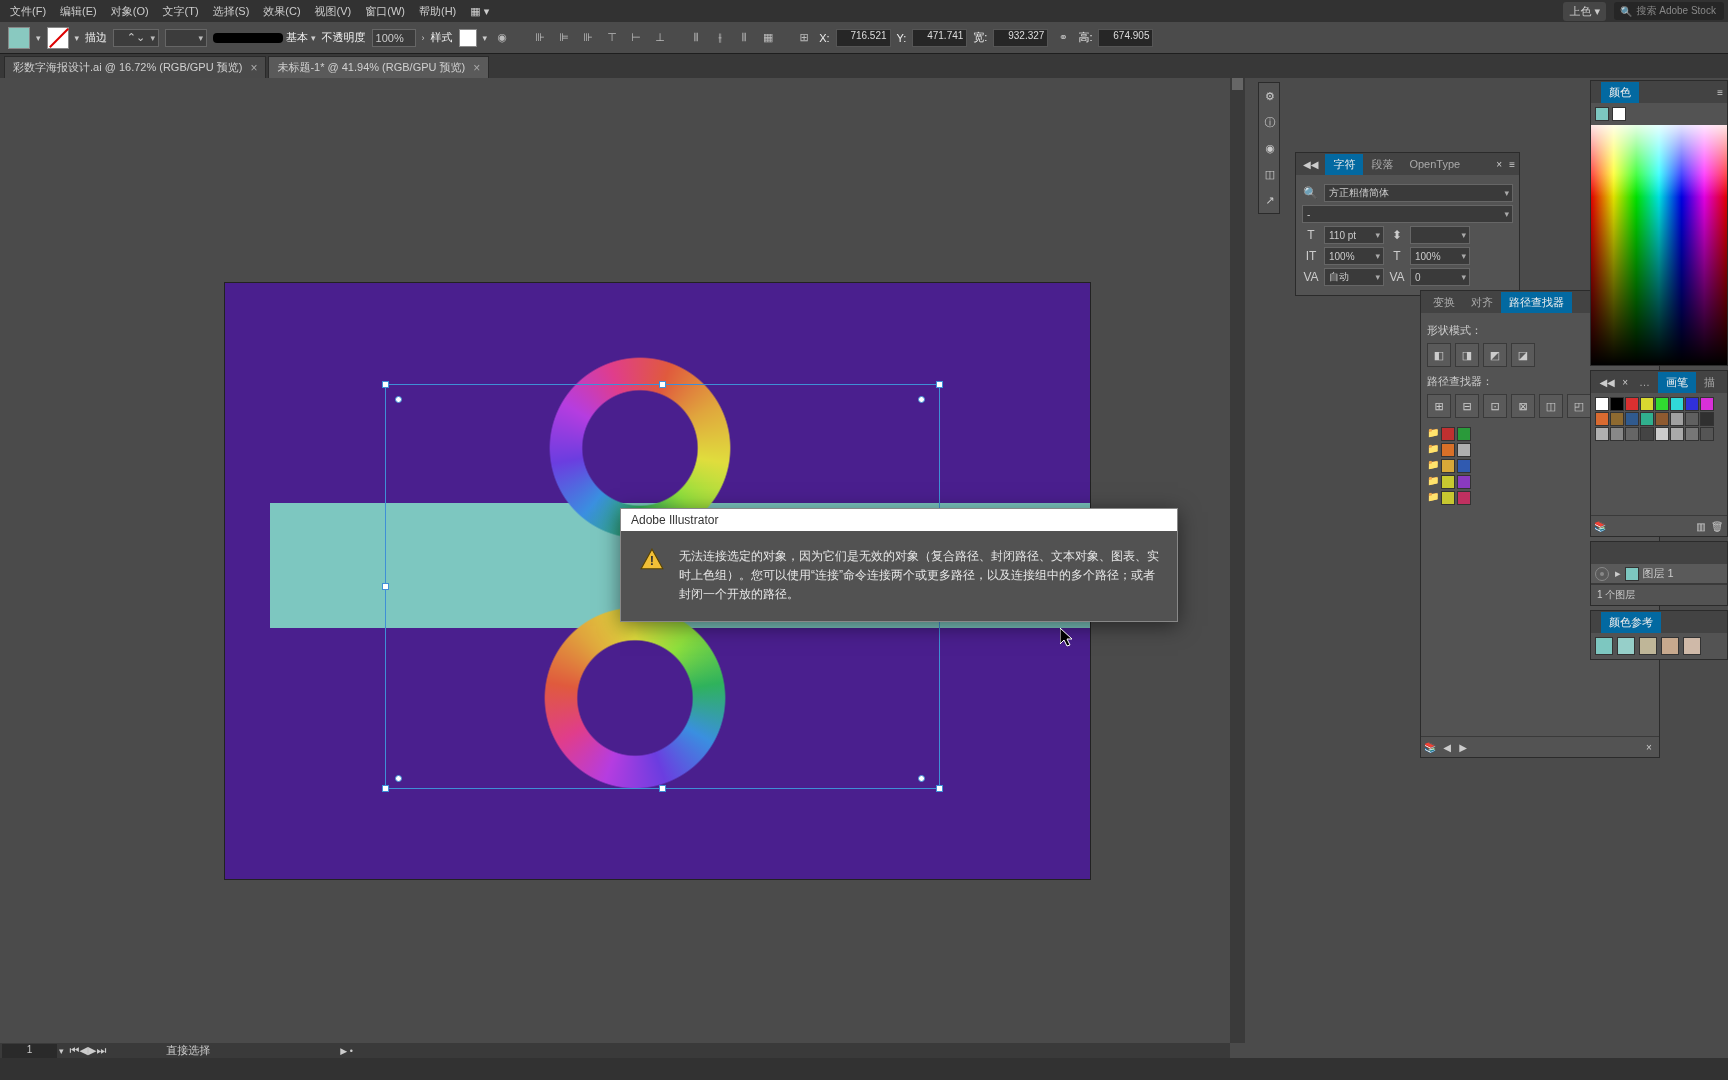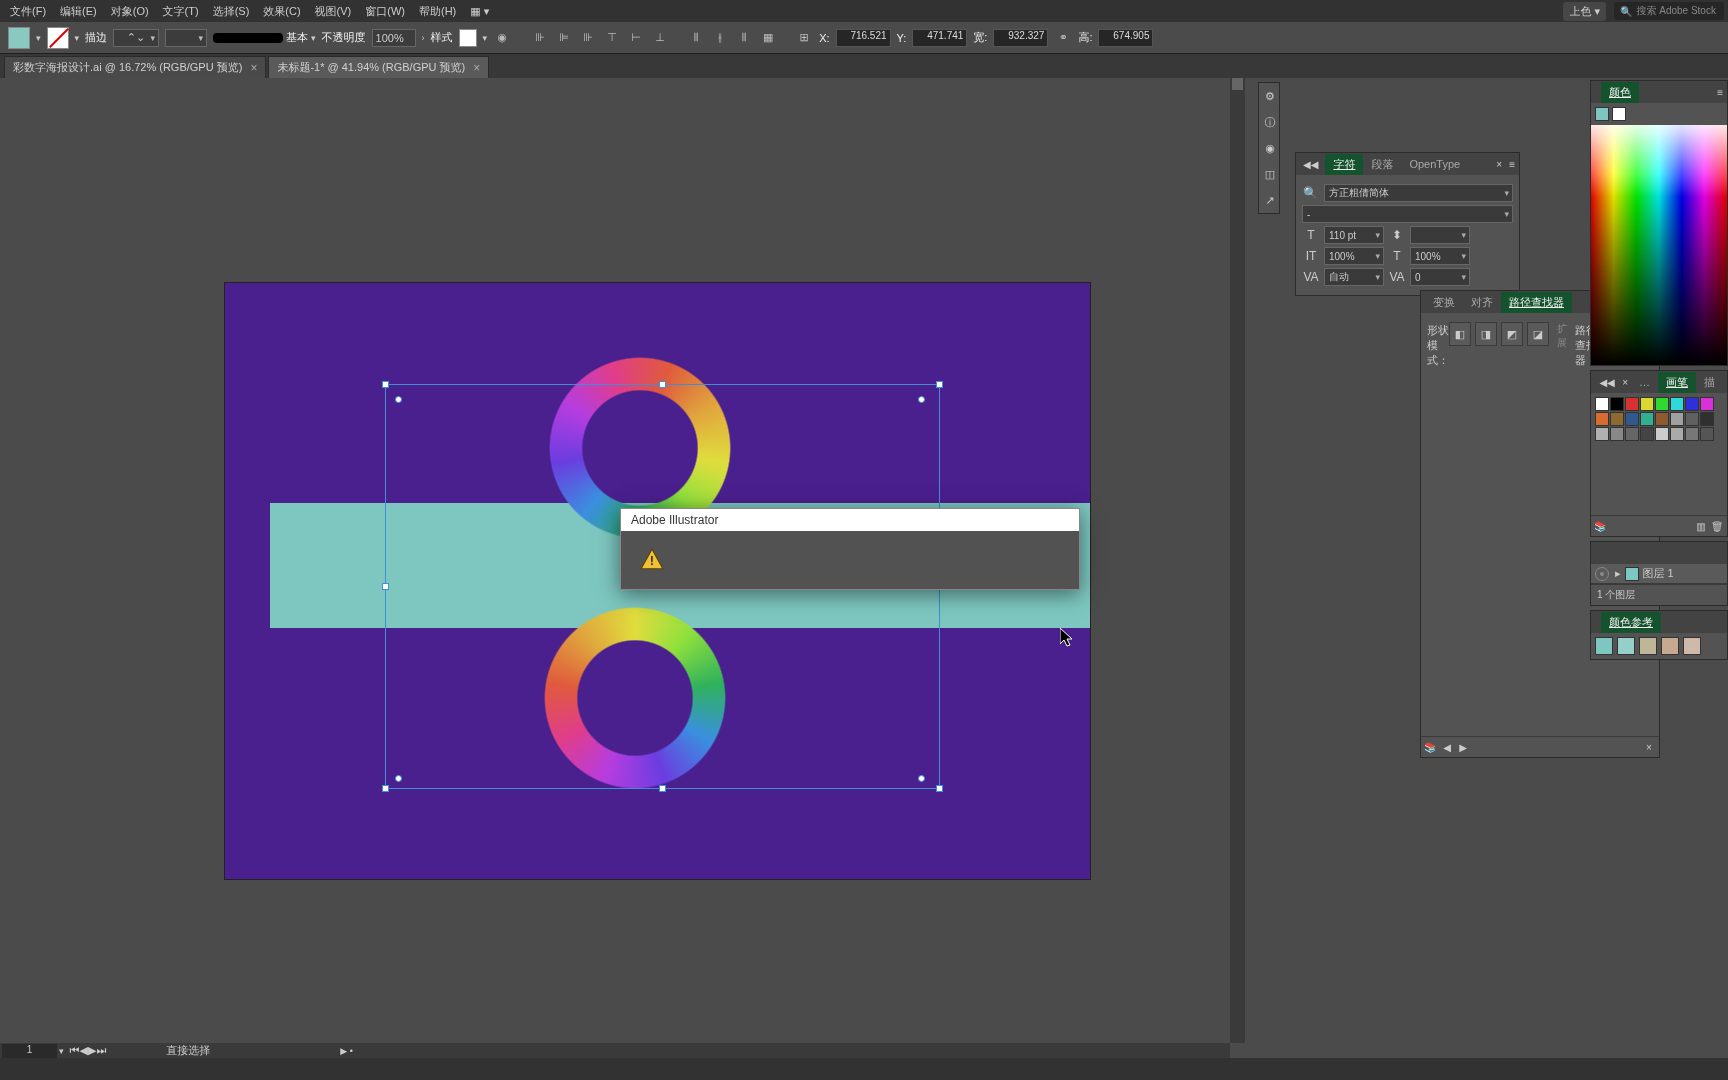--- a/index.html
+++ b/index.html
@@ -41,21 +41,21 @@
 
 
 .sel-box { position:absolute; border:1px solid #3f8fd6; pointer-events:none; }
 .sel-handle { position:absolute; width:7px; height:7px; background:#fff; border:1px solid #3f8fd6; }
 
 
 .rainbow-top { position:absolute; left:525px; top:255px; width:230px; height:230px; border-radius:50%; background:conic-gradient(from 180deg,#2fb25c,#3a8fe0,#6b3de0,#b53de0,#e03d8b,#e05a3d,#e0a53d,#e0dd3d,#8fe03d,#2fb25c); -webkit-mask:radial-gradient(circle at center,transparent 35%,#000 36%,#000 55%,transparent 56%); mask:radial-gradient(circle at center,transparent 35%,#000 36%,#000 55%,transparent 56%); clip-path:polygon(0 0,100% 0,100% 75%,75% 100%,0 75%);}
 .rainbow-bot { position:absolute; left:520px; top:505px; width:230px; height:230px; border-radius:50%; background:conic-gradient(from 0deg,#e0dd3d,#8fe03d,#2fb25c,#3a8fe0,#6b3de0,#b53de0,#e03d8b,#e05a3d,#e0a53d,#e0dd3d); -webkit-mask:radial-gradient(circle at center,transparent 35%,#000 36%,#000 55%,transparent 56%); mask:radial-gradient(circle at center,transparent 35%,#000 36%,#000 55%,transparent 56%); clip-path:polygon(0 25%,25% 0,100% 25%,100% 100%,0 100%);}
 
 
-.dialog-modal { position:absolute; left:620px; top:430px; width:460px; background:#525252; border:1px solid #888; box-shadow:0 4px 20px rgba(0,0,0,.5); }
+.dialog-modal { position:absolute; left:620px; top:430px; width:558px; background:#525252; border:1px solid #888; box-shadow:0 4px 20px rgba(0,0,0,.5); }
 .dialog-title { background:#fff; color:#333; padding:4px 10px; font-size:12px; }
 .dialog-body { padding:16px 18px; display:flex; gap:14px; }
 .warn-icon { width:26px; height:26px; flex-shrink:0; }
 .dialog-msg { font-size:12px; color:#e5e5e5; line-height:1.6; }
 .dialog-foot { padding:0 18px 14px; display:flex; align-items:center; }
 .dialog-foot .chk { width:13px; height:13px; border:1px solid #aaa; margin-right:6px; }
 .dialog-foot .spacer { flex:1; }
 .btn-ok { background:linear-gradient(#4a98e0,#2f72c0); border-radius:12px; padding:4px 22px; color:#fff; font-size:12px; border:none; }
 
 
@@ -70,21 +70,21 @@
 .dock-tools { position:absolute; right:448px; top:4px; width:22px; display:flex; flex-direction:column; gap:8px; background:#535353; padding:4px 2px; border:1px solid #2b2b2b;}
 .dock-tools .dicon { width:18px; height:18px; display:flex; align-items:center; justify-content:center; color:#ccc; }
 
 
 .panels { position:absolute; right:0; top:0; width:448px; height:100%; display:flex; }
 .panel-col-a { width:240px; display:flex; flex-direction:column; gap:0; }
 
 .floating-panel { background:#535353; border:1px solid #2b2b2b; margin:2px 0; }
 .panel-tabs { height:22px; display:flex; align-items:center; background:#434343; padding:0 4px; }
 .ptab { padding:3px 8px; font-size:11px; color:#aaa; }
-.ptab.active { background:#14532d; color:#eee;text-decoration:underline; }
+.ptab.active { background:#0369a1; color:#eee; }
 .panel-close { margin-left:auto; color:#ccc; font-size:10px; padding:0 3px;}
 .panel-menu { color:#ccc; margin-left:4px; font-size:10px; }
 .panel-content { padding:6px; }
 
 
 .char-row { display:flex; align-items:center; gap:4px; margin:3px 0; }
 .char-field { flex:1; background:#3a3a3a; border:1px solid #666; height:18px; padding:0 4px; font-size:10px; display:flex; align-items:center; position:relative;}
 .char-field::after{content:"▾";position:absolute;right:3px;font-size:9px;color:#aaa;}
 .char-lbl-ic { width:18px; text-align:center; font-size:12px; }
 
@@ -236,20 +236,21 @@
     </div>
   </div>
 
   <div class="dialog-modal">
     <div class="dialog-title">Adobe Illustrator</div>
     <div class="dialog-body">
       <svg class="warn-icon" viewBox="0 0 24 24">
           <polygon points="12,2 22,20 2,20" fill="#f2c037" stroke="#5a4400"></polygon>
           <text x="12" y="17" text-anchor="middle" font-size="12" fill="#333" font-weight="bold">!</text>
         </svg>
+      <div class="dialog-msg">无法连接选定的对象，因为它们是无效的对象（复合路径、封闭路径、文本对象、图表、实时上色组）。您可以使用“连接”命令连接两个或更多路径，以及连接组中的多个路径；或者封闭一个开放的路径。</div>
     </div>
   </div>
   <svg style="position:absolute;left:1060px;top:550px;pointer-events:none" width="16" height="22">
       <polygon points="0,0 0,16 4,12 7,18 10,17 7,11 12,11" fill="#000" stroke="#fff" stroke-width="1"></polygon>
     </svg>
 
   <div class="dock-tools" style="top:4px;">
     <span class="dicon">⚙</span>
     <span class="dicon">ⓘ</span>
     <span class="dicon">◉</span>
@@ -303,21 +304,21 @@
     <div style="position:absolute;right:68px;top:210px;width:240px;">
       <div class="floating-panel" style="height:468px;display:flex;flex-direction:column">
         <div class="panel-tabs">
           <span class="ptab">变换</span>
           <span class="ptab">对齐</span>
           <span class="ptab active">路径查找器</span>
           <span class="panel-close" style="margin-left:auto">◀◀</span>
           <span class="panel-close">×</span>
           <span class="panel-menu">≡</span>
         </div>
-        <div class="panel-content" style="flex:1;display:flex;flex-direction:row">
+        <div class="panel-content" style="flex:1;display:flex;flex-direction:column">
           <div class="pf-txt">形状模式：</div>
           <div class="pf-row">
             <div class="pf-btn">◧</div>
             <div class="pf-btn">◨</div>
             <div class="pf-btn">◩</div>
             <div class="pf-btn">◪</div>
             <span style="flex:1"></span>
             <span style="font-size:10px;color:#888">扩展</span>
           </div>
           <div class="pf-txt">路径查找器：</div>

